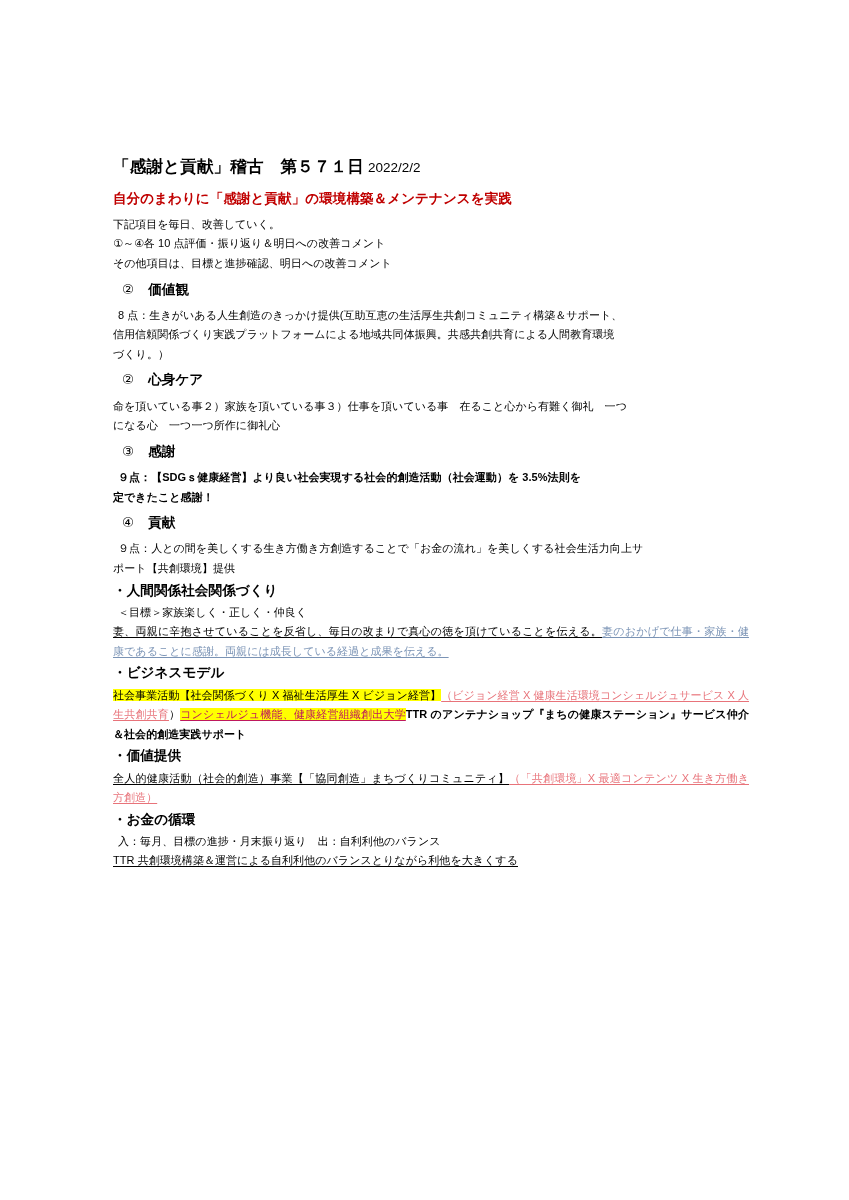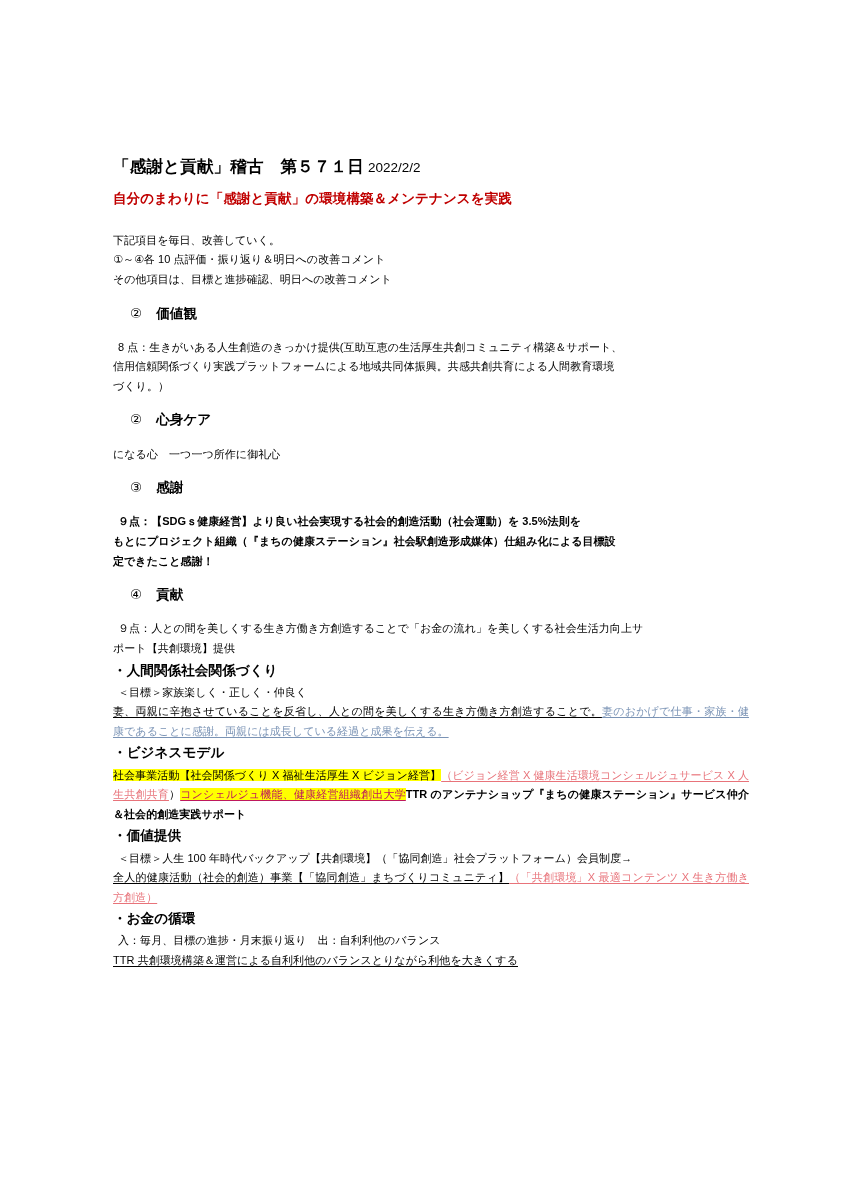--- a/index.html
+++ b/index.html
@@ -34,36 +34,36 @@
     font-weight: normal;
     font-size: 13.5px;
     letter-spacing: 0;
     margin-left: 4px;
   }
   .subtitle {
     color: #c00000;
     font-weight: bold;
     font-size: 13.5px;
     line-height: 1.45;
-    margin: 12px 0 22px 0;
+    margin: 12px 0 6px 0;
     letter-spacing: 0.1px;
   }
   p.line {
     font-size: 11px;
     line-height: 1.78;
     margin: 0;
     letter-spacing: 0.05px;
     text-align: justify;
     text-justify: inter-ideograph;
   }
   p.indent1 { padding-left: 5px; }
   p.num-head {
     font-size: 13.6px;
     line-height: 1.78;
-    margin: 12px;
+    margin: 4px;
     padding-left: 5px;
   }
   p.num-head .circ { font-weight: normal; }
   p.num-head .htxt { font-weight: bold; margin-left: 14px; }
   p.sec-head {
     font-size: 13.6px;
     font-weight: bold;
     line-height: 1.78;
     margin: 0;
     letter-spacing: 0.05px;
@@ -102,39 +102,38 @@
   <p class="line">下記項目を毎日、改善していく。</p>
   <p class="line">①～④各 10 点評価・振り返り＆明日への改善コメント</p>
   <p class="line">その他項目は、目標と進捗確認、明日への改善コメント</p>
 
   <p class="num-head"><span class="circ">②</span><span class="htxt">価値観</span></p>
   <p class="line indent1">8 点：生きがいある人生創造のきっかけ提供(互助互恵の生活厚生共創コミュニティ構築＆サポート、</p>
   <p class="line">信用信頼関係づくり実践プラットフォームによる地域共同体振興。共感共創共育による人間教育環境</p>
   <p class="line">づくり。）</p>
 
   <p class="num-head"><span class="circ">②</span><span class="htxt">心身ケア</span></p>
+  <p class="line">命を頂いている事２）家族を頂いている事３）仕事を頂いている事　在ること心から有難く御礼　一つ</p>
   <p class="line">になる心　一つ一つ所作に御礼心</p>
 
   <p class="num-head"><span class="circ">③</span><span class="htxt">感謝</span></p>
   <p class="line indent1 bold">９点：【SDGｓ健康経営】より良い社会実現する社会的創造活動（社会運動）を 3.5%法則を</p>
-  <p class="line bold">もとにプロジェクト組織（『まちの健康ステーション』社会駅創造形成媒体）仕組み化による目標設</p>
   <p class="line bold">定できたこと感謝！</p>
 
   <p class="num-head"><span class="circ">④</span><span class="htxt">貢献</span></p>
   <p class="line indent1">９点：人との間を美しくする生き方働き方創造することで「お金の流れ」を美しくする社会生活力向上サ</p>
   <p class="line">ポート【共創環境】提供</p>
 
   <p class="sec-head">・人間関係社会関係づくり</p>
   <p class="line indent1">＜目標＞家族楽しく・正しく・仲良く</p>
-  <p class="line"><span class="u">妻、両親に辛抱させていることを反省し、人との間を美しくする生き方働き方創造することで。</span><span class="blue-u">妻のおかげ</span><span class="blue-u">で仕事・家族・健康であることに感謝。両親には成長している経過と成果を伝える。</span></p>
+  <p class="line"><span class="u">妻、両親に辛抱させていることを反省し、毎日の改まりで真心の徳を頂けていることを伝える。</span><span class="blue-u">妻のおかげ</span><span class="blue-u">で仕事・家族・健康であることに感謝。両親には成長している経過と成果を伝える。</span></p>
 
   <p class="sec-head">・ビジネスモデル</p>
   <p class="line"><span class="hl">社会事業活動【社会関係づくり X 福祉生活厚生 X ビジョン経営】</span><span class="pink-u">（ビジョン経営 X 健康生活環境</span><span class="pink-u">コンシェルジュサービス X 人生共創共育</span><span>）</span><span class="pink-hl-u">コンシェルジュ機能、健康経営組織創出大学</span><span class="bold">TTR のアンテ</span><span class="bold">ナショップ『まちの健康ステーション』サービス仲介＆社会的創造実践サポート</span></p>
 
   <p class="sec-head">・価値提供</p>
-  <p class="line indent1">＜目標＞人生 100 年時代バックアップ【共創環境】（「協同創造」社会プラットフォーム）会員制度→</p>
   <p class="line"><span class="u">全人的健康活動（社会的創造）事業【「協同創造」まちづくりコミュニティ】</span><span class="pink-u">（「共創環境」X 最適コン</span><span class="pink-u">テンツ X 生き方働き方創造）</span></p>
 
   <p class="sec-head">・お金の循環</p>
   <p class="line indent1">入：毎月、目標の進捗・月末振り返り　出：自利利他のバランス</p>
   <p class="line u">TTR 共創環境構築＆運営による自利利他のバランスとりながら利他を大きくする</p>
 
 </div>
 
 </body></html>

